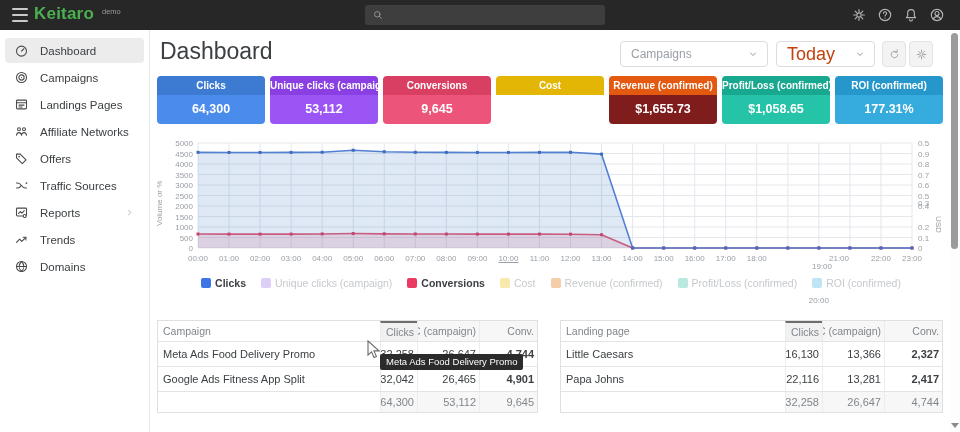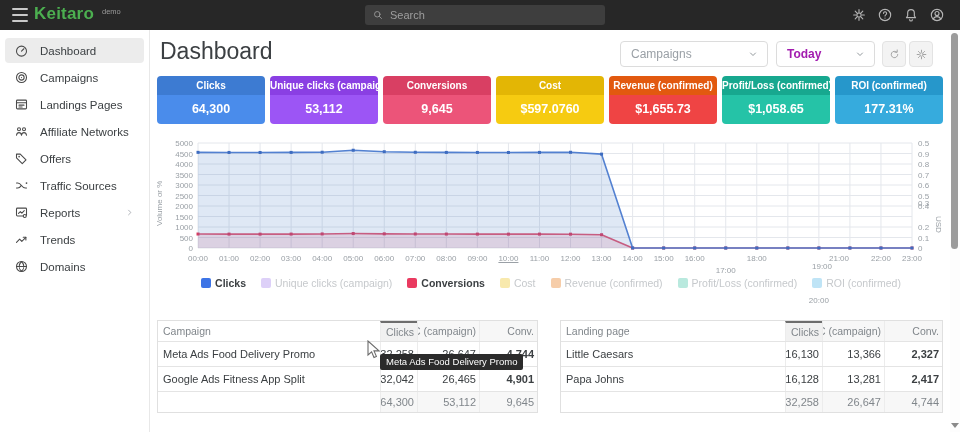--- a/index.html
+++ b/index.html
@@ -28,21 +28,21 @@
   .side-item .lbl { font-size:11.5px; color:#3c4043; white-space:nowrap; }
   .side-item .chev { position:absolute; right:9px; width:11px; height:11px; color:#9aa0a6; display:flex; }
 
   
   .page-title { position:absolute; left:160px; top:38px; font-size:23px; font-weight:400; color:#3c4043; }
   .select { position:absolute; top:41px; height:26px; background:#fff; border:1px solid #dcdcdc; border-radius:4px; display:flex; align-items:center; padding:0 8px 0 10px; cursor:pointer; }
   .select .chev { width:12px; height:12px; color:#80868b; margin-left:auto; display:flex; }
   .sel-campaigns { left:620px; width:148px; }
   .sel-campaigns .val { font-size:12px; color:#9aa0a6; }
   .sel-today { left:776px; width:99px; }
-  .sel-today .val { font-size:12px; color:#a21caf; font-weight:700; }
+  .sel-today .val { font-size:18px; color:#c2410c; font-weight:400; }
   .hdr-btn { position:absolute; top:41px; width:24px; height:26px; background:#f3f3f3; border:1px solid #e3e3e3; border-radius:4px; color:#9e9e9e; display:flex; align-items:center; justify-content:center; cursor:pointer; }
   .btn-refresh { left:882px; }
   .btn-settings { left:909px; }
 
   
   .cards { position:absolute; left:157px; top:76px; width:786px; height:48px; display:flex; gap:5px; }
   .card { flex:1; border-radius:4px; overflow:hidden; color:#fff; }
   .card .c-head { height:19px; line-height:19px; text-align:center; font-size:10px; font-weight:700; white-space:nowrap; overflow:hidden; }
   .card .c-val { height:29px; line-height:29px; text-align:center; font-size:12.5px; font-weight:700; white-space:nowrap; }
 
@@ -102,21 +102,20 @@
       </div>
     <div class="logo">Keitaro</div>
     <div class="logo-badge">demo</div>
     <div class="searchbox">
       <span class="s-icon">
           <svg viewBox="0 0 24 24" width="12" height="12" fill="none" stroke="currentColor" stroke-width="1.7" stroke-linecap="round" stroke-linejoin="round">
             <circle cx="10.5" cy="10.5" r="5.5"></circle>
             <path d="M14.8 14.8L19 19"></path>
           </svg>
         </span>
-      <input type="text" placeholder="Search" style="">
     </div>
     <div class="tb-icons">
       <div class="tb-icon">
           <svg viewBox="0 0 24 24" width="16" height="16" fill="none" stroke="currentColor" stroke-width="1.7" stroke-linecap="round" stroke-linejoin="round">
             <circle cx="12" cy="12" r="3.2"></circle>
             <path d="M12 4v3M12 17v3M4 12h3M17 12h3M6.3 6.3l2.1 2.1M15.6 15.6l2.1 2.1M17.7 6.3l-2.1 2.1M8.4 15.6l-2.1 2.1"></path>
           </svg>
         </div>
       <div class="tb-icon">
           <svg viewBox="0 0 24 24" width="16" height="16" fill="none" stroke="currentColor" stroke-width="1.7" stroke-linecap="round" stroke-linejoin="round">
@@ -275,25 +274,24 @@
       <div class="card">
         <div class="c-head" style="background: rgb(138, 63, 227);">Unique clicks (campaign)</div>
         <div class="c-val" style="background: rgb(156, 85, 245);">53,112</div>
       </div>
       <div class="card">
         <div class="c-head" style="background: rgb(217, 63, 99);">Conversions</div>
         <div class="c-val" style="background: rgb(236, 84, 121);">9,645</div>
       </div>
       <div class="card">
         <div class="c-head" style="background: rgb(227, 182, 5);">Cost</div>
-        <div class="c-val" style="background: rgb(246, 203, 17);">$597.0760</div>
       </div>
       <div class="card">
         <div class="c-head" style="background: rgb(226, 89, 15);">Revenue (confirmed)</div>
-        <div class="c-val" style="background: #ef4444;">$1,655.73</div>
+        <div class="c-val" style="background: #7f1d1d;">$1,655.73</div>
       </div>
       <div class="card">
         <div class="c-head" style="background: rgb(23, 168, 143);">Profit/Loss (confirmed)</div>
         <div class="c-val" style="background: rgb(37, 195, 167);">$1,058.65</div>
       </div>
       <div class="card">
         <div class="c-head" style="background: rgb(38, 151, 203);">ROI (confirmed)</div>
         <div class="c-val" style="background: rgb(54, 171, 221);">177.31%</div>
       </div>
     </div>
@@ -333,21 +331,21 @@
       <div class="tick-x" style="left: 258.304px;">07:00</div>
       <div class="tick-x" style="left: 289.348px;">08:00</div>
       <div class="tick-x" style="left: 320.391px;">09:00</div>
       <div class="tick-x" style="left: 351.435px; text-decoration: underline;">10:00</div>
       <div class="tick-x" style="left: 382.478px;">11:00</div>
       <div class="tick-x" style="left: 413.522px;">12:00</div>
       <div class="tick-x" style="left: 444.565px;">13:00</div>
       <div class="tick-x" style="left: 475.609px;">14:00</div>
       <div class="tick-x" style="left: 506.652px;">15:00</div>
       <div class="tick-x" style="left: 537.696px;">16:00</div>
-      <div class="tick-x" style="left: 568.739px; margin-top: 12px;">17:00</div>
+      <div class="tick-x" style="left: 568.739px;">17:00</div>
       <div class="tick-x" style="left: 599.783px;">18:00</div>
       <div class="tick-x" style="left: 665px; margin-top: 8px;">19:00</div>
       <div class="tick-x" style="left: 661.87px; margin-top: 42px;">20:00</div>
       <div class="tick-x" style="left: 682px;">21:00</div>
       <div class="tick-x" style="left: 723.957px;">22:00</div>
       <div class="tick-x" style="left: 755px;">23:00</div>
       <svg width="714" height="105" id="plot">
         <path d="M0.00 0V105M31.04 0V105M62.09 0V105M93.13 0V105M124.17 0V105M155.22 0V105M186.26 0V105M217.30 0V105M248.35 0V105M279.39 0V105M310.43 0V105M341.48 0V105M372.52 0V105M403.57 0V105M434.61 0V105M465.65 0V105M496.70 0V105M527.74 0V105M558.78 0V105M589.83 0V105M620.87 0V105M651.91 0V105M682.96 0V105M714.00 0V105M0 0.00H714M0 10.50H714M0 21.00H714M0 31.50H714M0 42.00H714M0 52.50H714M0 63.00H714M0 73.50H714M0 84.00H714M0 94.50H714M0 105.00H714" stroke="#e4e7ec" stroke-width="1" fill="none"></path>
         <path d="M0.00 91.03L31.04 91.10L62.09 91.14L93.13 91.08L124.17 90.93L155.22 90.55L186.26 90.83L217.30 90.97L248.35 91.06L279.39 91.10L310.43 91.14L341.48 91.10L372.52 91.18L403.57 91.73L434.61 105.00L465.65 105.00L496.70 105.00L527.74 105.00L558.78 105.00L589.83 105.00L620.87 105.00L651.91 105.00L682.96 105.00L714.00 105.00L714 105L0 105Z" fill="rgba(227,79,110,0.16)" stroke="none"></path>
         <path d="M0.00 91.03L31.04 91.10L62.09 91.14L93.13 91.08L124.17 90.93L155.22 90.55L186.26 90.83L217.30 90.97L248.35 91.06L279.39 91.10L310.43 91.14L341.48 91.10L372.52 91.18L403.57 91.73L434.61 105.00L465.65 105.00L496.70 105.00L527.74 105.00L558.78 105.00L589.83 105.00L620.87 105.00L651.91 105.00L682.96 105.00L714.00 105.00" fill="none" stroke="#e25672" stroke-width="1.6" stroke-linejoin="round"></path>
@@ -469,21 +467,21 @@
         <div class="td num">Conv.</div>
       </div>
       <div class="tr row">
         <div class="td">Little Caesars</div>
         <div class="td num">16,130</div>
         <div class="td num">13,366</div>
         <div class="td num conv">2,327</div>
       </div>
       <div class="tr row">
         <div class="td">Papa Johns</div>
-        <div class="td num">16,128</div>
+        <div class="td num">22,116</div>
         <div class="td num">13,281</div>
         <div class="td num conv">2,417</div>
       </div>
       <div class="tr foot">
         <div class="td"></div>
         <div class="td num">32,258</div>
         <div class="td num">26,647</div>
         <div class="td num">4,744</div>
       </div>
     </div>

